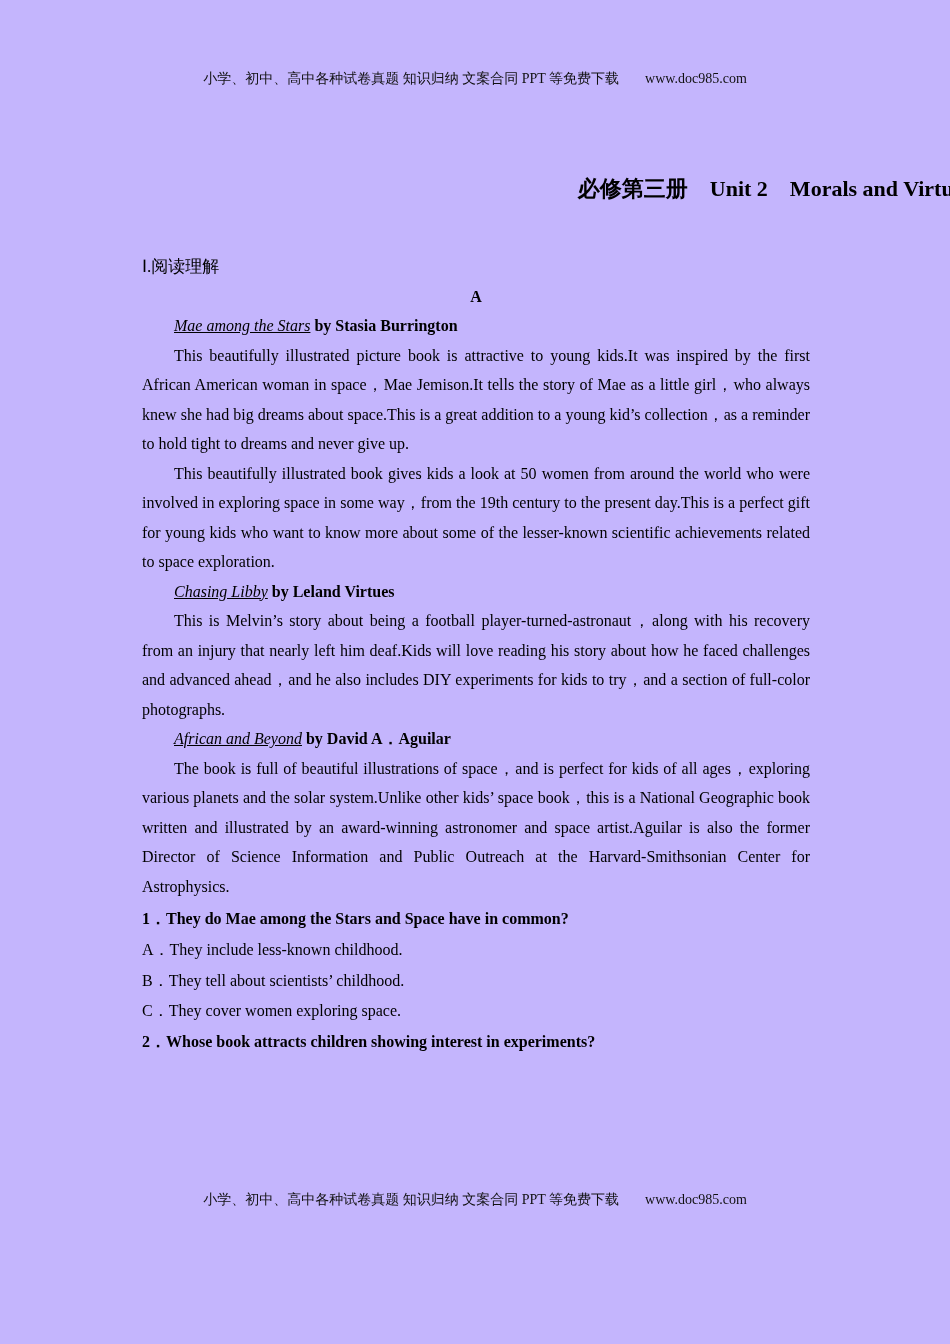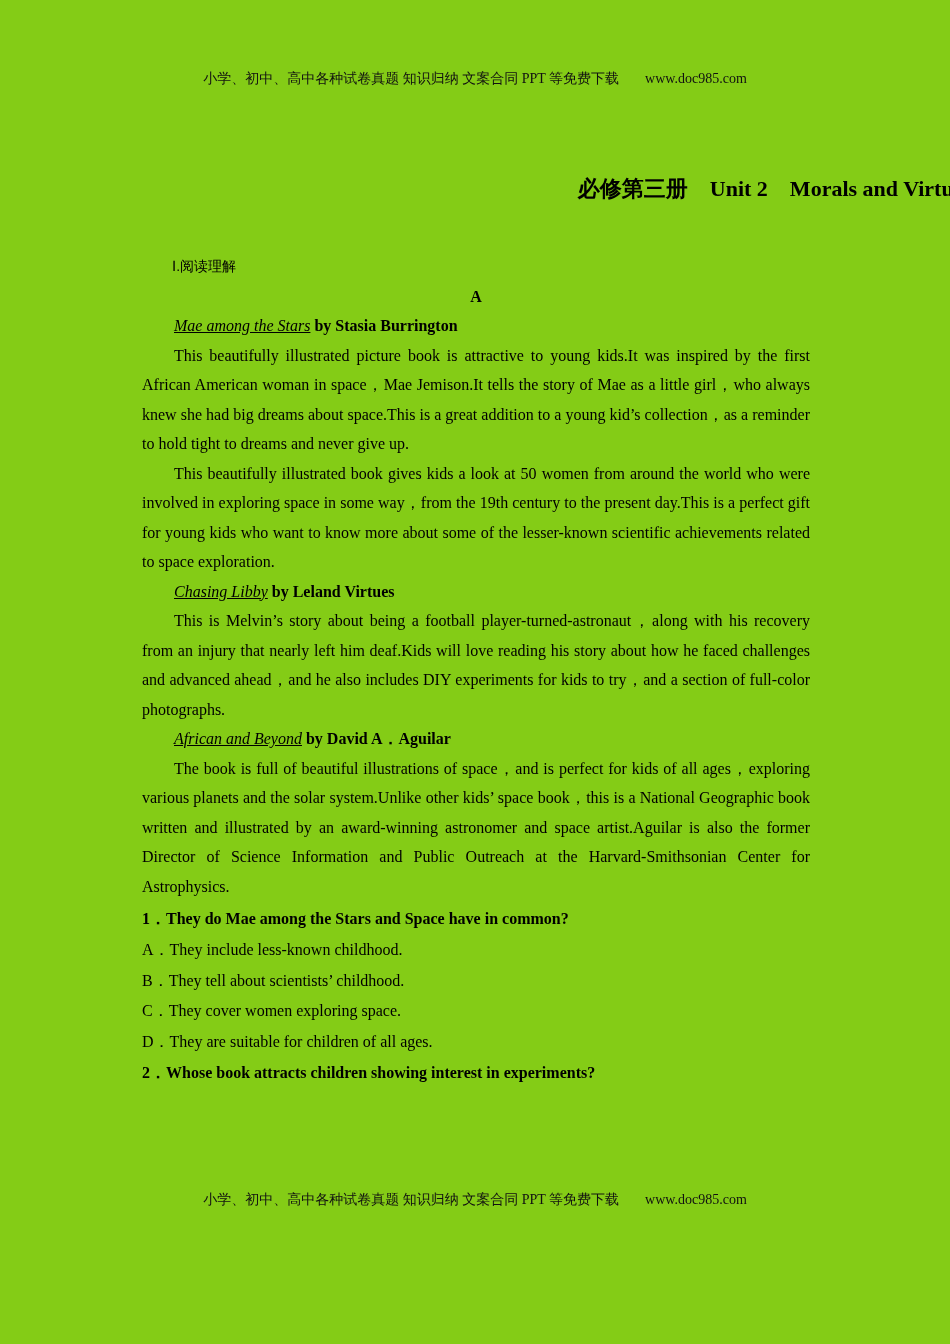--- a/index.html
+++ b/index.html
@@ -1,19 +1,19 @@
 <!DOCTYPE html>
 <html><head>
 <meta charset="utf-8">
 <style>
   html,body{margin:0;padding:0;background:#ffffff;}
   .page{
     position:relative;
     width:950px;height:1344px;
-    background:#84cc16;
+    background:#c4b5fd;
     font-family:"Liberation Serif","DejaVu Serif",serif;
     color:#000;
     overflow:hidden;
   }
   .running{
     position:absolute;left:0;width:100%;
     text-align:center;
     font-size:14px;
     white-space:nowrap;
     color:#111;
@@ -30,23 +30,22 @@
     white-space:pre;
     padding-left:22px;
   }
   .content{
     position:absolute;top:252px;left:142px;width:668px;
     font-size:16px;
     line-height:29.5px;
   }
   .content p{margin:0;}
   .section-label{
-    font-family:Liberation Sans, sans-serif;
-    font-size:14px;
-    margin-left:30px;
+    font-family:Liberation Serif, serif;
+    font-size:17px;
   }
   .passage-label{
     text-align:center;
     font-weight:bold;
   }
   .para{
     text-align:justify;
     text-indent:2em;
   }
   .book-head{text-indent:2em;}
@@ -83,21 +82,20 @@
     <p class="book-head"><span class="book-title">African and Beyond</span> <span class="book-author">by David A．Aguilar</span></p>
     <p class="para">The book is full of beautiful illustrations of space，and is perfect for kids of all ages，exploring various planets and the solar system.Unlike other kids’ space book，this is a National Geographic book written and illustrated by an award-winning astronomer and space artist.Aguilar is also the former Director of Science Information and Public Outreach at the Harvard-Smithsonian Center for Astrophysics.</p>
 
     <div class="questions">
 
       <p class="q"><span>1．</span><span>They do Mae among the Stars and Space have in common?</span></p>
 
       <p class="opt"><span>A．</span><span>They include less-known childhood.</span></p>
       <p class="opt"><span>B．</span><span>They tell about scientists’ childhood.</span></p>
       <p class="opt"><span>C．</span><span>They cover women exploring space.</span></p>
-      <p class="opt"><span>D．</span><span>They are suitable for children of all ages.</span></p>
 
       <p class="q"><span>2．</span><span>Whose book attracts children showing interest in experiments?</span></p>
 
     </div>
 
   </div>
 
   <div class="running running-footer"><span>小学、初中、高中各种试卷真题 知识归纳 文案合同 PPT 等免费下载</span><span class="site">www.doc985.com</span></div>
 
 </div>

